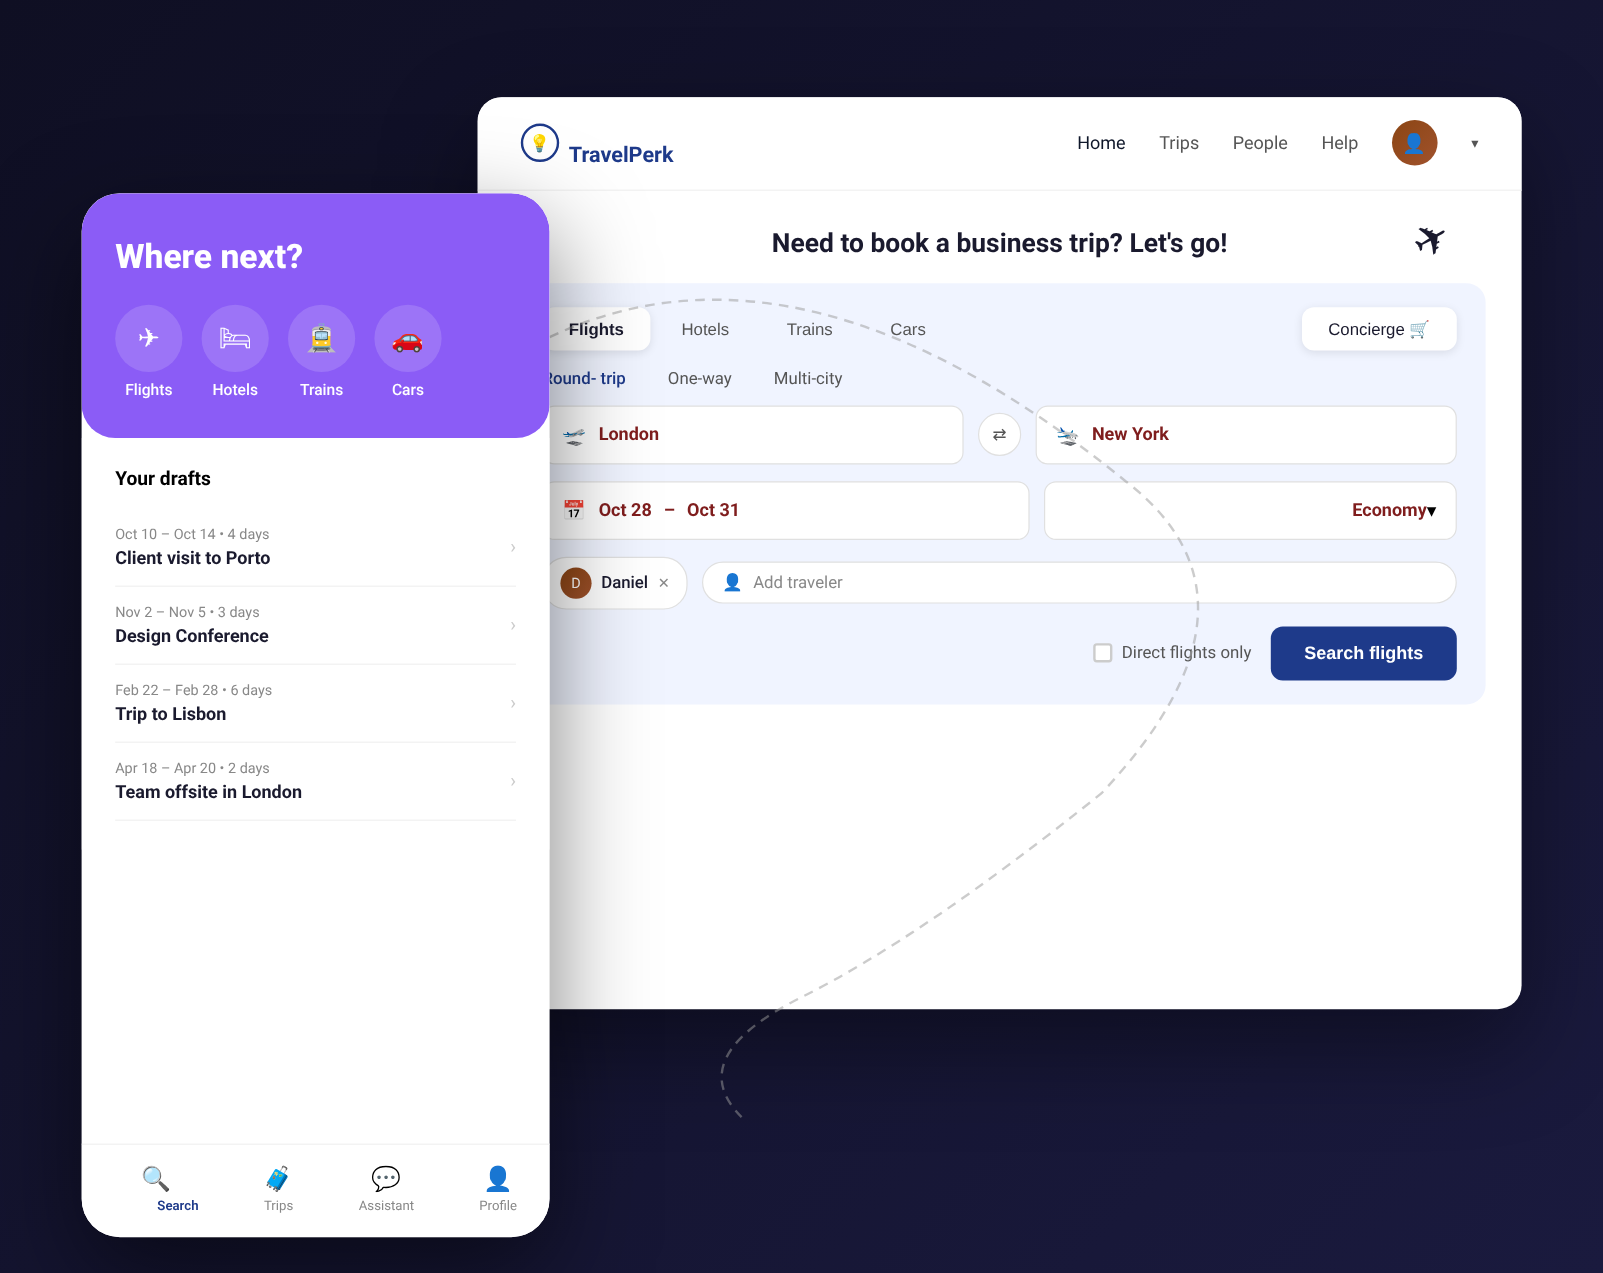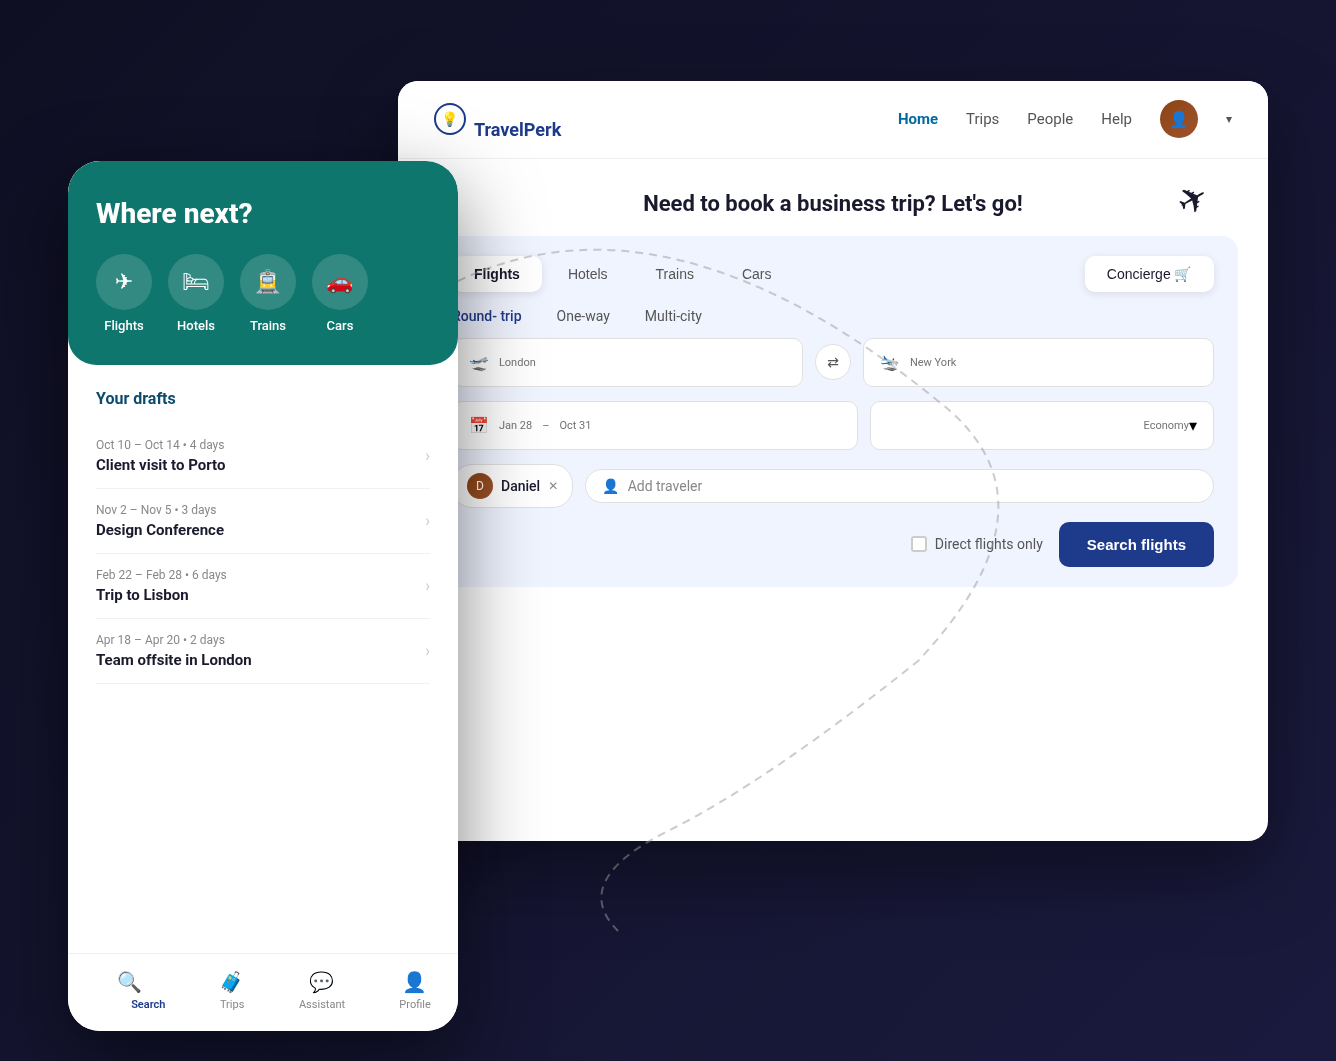--- a/index.html
+++ b/index.html
@@ -76,22 +76,22 @@
     }
 
     .nav-link {
       font-size: 15px;
       color: #555;
       cursor: pointer;
       text-decoration: none;
     }
 
     .nav-link.active {
-      color: #0369a1;
-      font-weight: 700;
+      color: #0f172a;
+      font-weight: 400;
     }
 
     .nav-avatar {
       width: 38px;
       height: 38px;
       border-radius: 50%;
       background: linear-gradient(135deg, #8b4513, #a0522d);
       overflow: hidden;
       display: flex;
       align-items: center;
@@ -212,23 +212,23 @@
       border-radius: 10px;
       padding: 14px 16px;
       display: flex;
       align-items: center;
       gap: 10px;
       flex: 1;
       border: 1px solid #e0e0e0;
     }
 
     .search-field-text {
-      font-size: 11px;
-      color: #737373;
-      font-weight: 400;
+      font-size: 15px;
+      color: #7f1d1d;
+      font-weight: 700;
     }
 
     .field-icon {
       color: #888;
       font-size: 16px;
     }
 
     .swap-btn {
       width: 36px;
       height: 36px;
@@ -370,21 +370,21 @@
       width: 390px;
       height: 870px;
       background: #fff;
       border-radius: 32px;
       box-shadow: 0 30px 80px rgba(0,0,0,0.5);
       overflow: hidden;
       z-index: 10;
     }
 
     .mobile-header {
-      background: #0f766e;
+      background: #8b5cf6;
       padding: 36px 28px 32px;
       border-radius: 32px 32px 28px 28px;
     }
 
     .mobile-header-title {
       font-size: 28px;
       font-weight: 800;
       color: #fff;
       margin-bottom: 10px;
     }
@@ -428,21 +428,21 @@
     }
 
     .mobile-body {
       background: #fff;
       padding: 24px 28px;
     }
 
     .drafts-title {
       font-size: 16px;
       font-weight: 700;
-      color: #0c4a6e;
+      color: #000000;
       margin-bottom: 16px;
     }
 
     .draft-item {
       display: flex;
       align-items: center;
       justify-content: space-between;
       padding: 14px 0;
       border-bottom: 1px solid #f0f0f0;
       cursor: pointer;
@@ -568,21 +568,21 @@
         <div class="swap-btn">⇄</div>
         <div class="search-field">
           <span class="field-icon">🛬</span>
           <span class="search-field-text">New York</span>
         </div>
       </div>
 
       <div class="date-class-row">
         <div class="date-field">
           <span class="field-icon">📅</span>
-          <span class="search-field-text">Jan 28</span>
+          <span class="search-field-text">Oct 28</span>
           <span class="search-field-text">–</span>
           <span class="search-field-text">Oct 31</span>
         </div>
         <div class="class-field">
           <span class="search-field-text">Economy</span>
           <span>▾</span>
         </div>
       </div>
 
       <div class="traveler-row">

